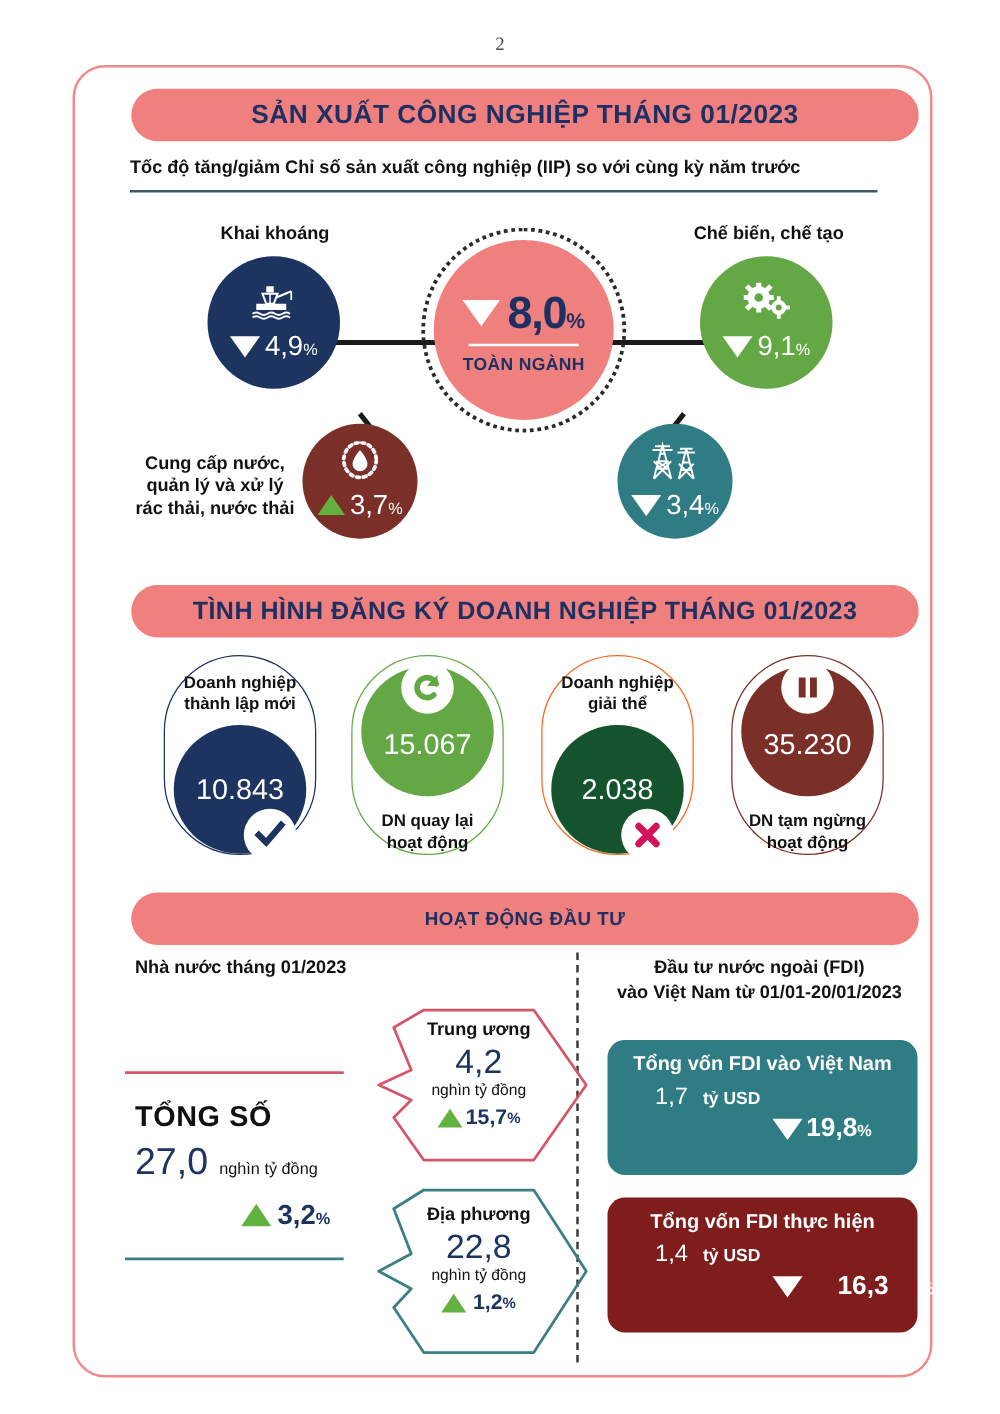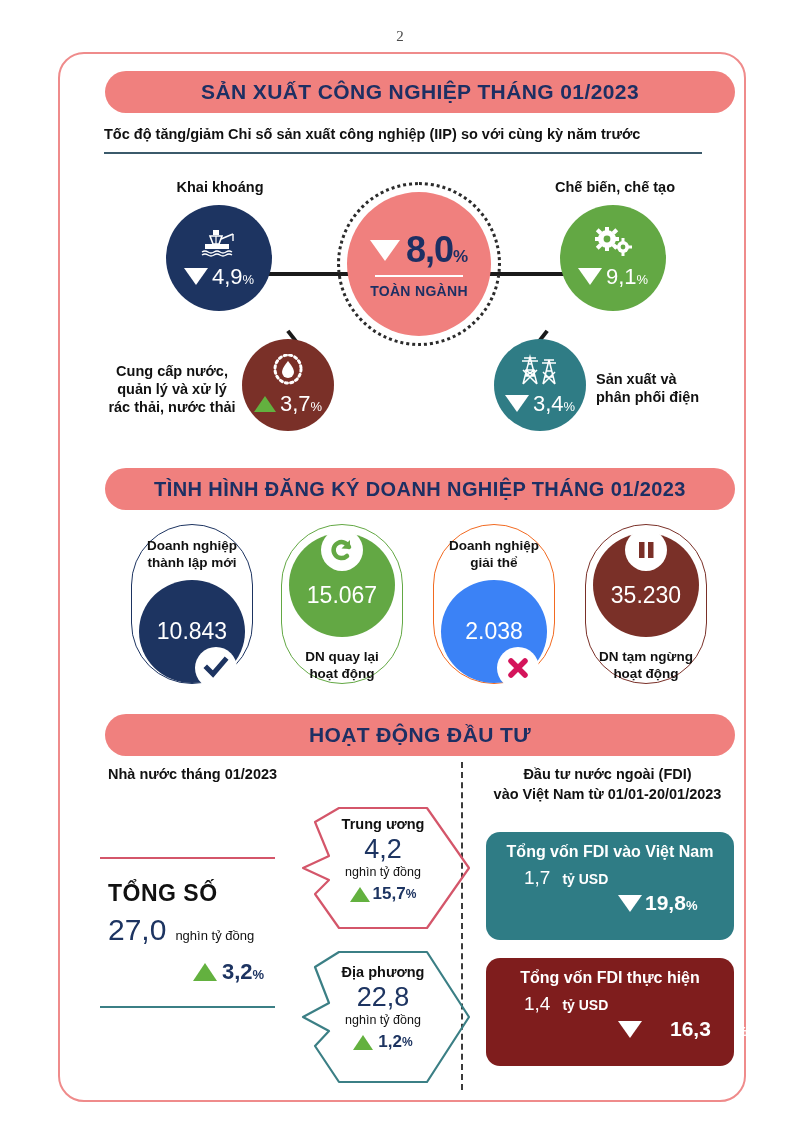--- a/index.html
+++ b/index.html
@@ -27,21 +27,21 @@
     background: #f0807e;
     border-radius: 22px;
     color: #1d2f63;
     font-weight: bold;
     text-align: center;
     letter-spacing: 0.4px;
     display: flex; align-items: center; justify-content: center;
   }
   #banner-1 { left: 105px; top: 71px; width: 630px; height: 42px; font-size: 21px; }
   #banner-2 { left: 105px; top: 468px; width: 630px; height: 42px; font-size: 20px; }
-  #banner-3 { left: 105px; top: 714px; width: 630px; height: 42px; font-size: 21px; }
+  #banner-3 { left: 105px; top: 714px; width: 630px; height: 42px; font-size: 15px; }
 
   .subtitle {
     position: absolute; font-size: 14.5px; font-weight: bold; color: #111;
   }
   #sub-1 { left: 104px; top: 126px; width: 600px; }
   .rule { position: absolute; left: 104px; top: 152px; width: 598px; height: 2px; background: #3b5a6b; }
 
   
   .sec1 { position: absolute; left: 0; top: 0; width: 800px; height: 460px; }
   .circ {
@@ -246,24 +246,20 @@
         <path d="M20 7 C20 7 14 14 14 18 a6 6 0 0 0 12 0 c0 -4 -6 -11 -6 -11 z" fill="#fff"></path>
       </svg>
     </span>
     <div class="val-row" style="margin-top:2px;">
       <span class="tri tri-up-g"></span>
       <span class="num" style="margin-left:4px;">3,7</span>
       <span class="pct">%</span>
     </div>
   </div>
 
-  <div class="clabel" id="lbl-elec">
-    <div>Sản xuất và</div>
-    <div>phân phối điện</div>
-  </div>
   <div class="circ" id="c-elec">
     <span class="icon">
       <svg width="46" height="32" viewBox="0 0 46 32">
         <g stroke="#fff" stroke-width="1.5" fill="none">
           <path d="M6 30 L13 3 L20 30 M8 22 L18 22 M9.5 16 L16.5 16 M11 10 L15 10
                    M6 30 L20 16 M20 30 L6 16 M8 22 L18 16 M18 22 L8 16"></path>
           <path d="M5 7 L21 7 M7 4 L19 4"></path>
           <path d="M26 30 L32 6 L38 30 M27.5 23 L36.5 23 M29 17 L35 17
                    M26 30 L38 18 M38 30 L26 18"></path>
           <path d="M25 9 L39 9 M27 6 L37 6"></path>
@@ -309,21 +305,21 @@
     <div>DN quay lại</div>
     <div>hoạt động</div>
   </div>
 </div>
 
 <div class="ecard" id="ec-diss">
   <div class="cap" style="margin-top:13px;">
     <div>Doanh nghiệp</div>
     <div>giải thể</div>
   </div>
-  <div class="bubble" style="background:#3b82f6; margin-top:8px;justify-content:center;">
+  <div class="bubble" style="background:#14532d; margin-top:8px;justify-content:center;">
     <span class="n">2.038</span>
     <span class="badge">
       <svg width="24" height="24" viewBox="0 0 24 24">
         <path d="M5 5 L19 19 M19 5 L5 19" stroke="#d4145a" stroke-width="5.5" stroke-linecap="round"></path>
       </svg>
     </span>
   </div>
 </div>
 
 <div class="ecard" id="ec-susp">

